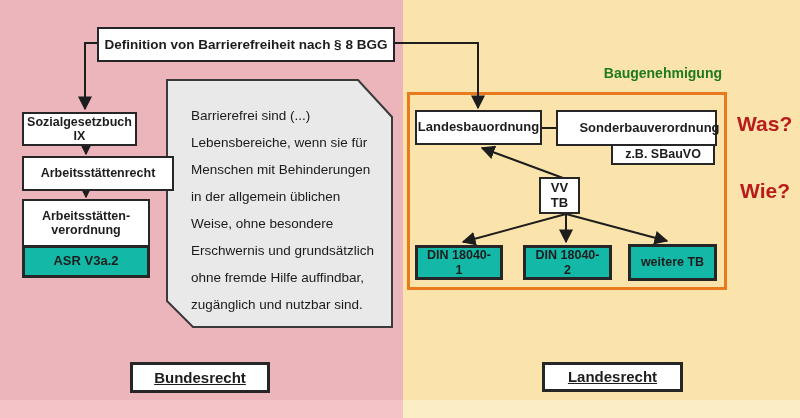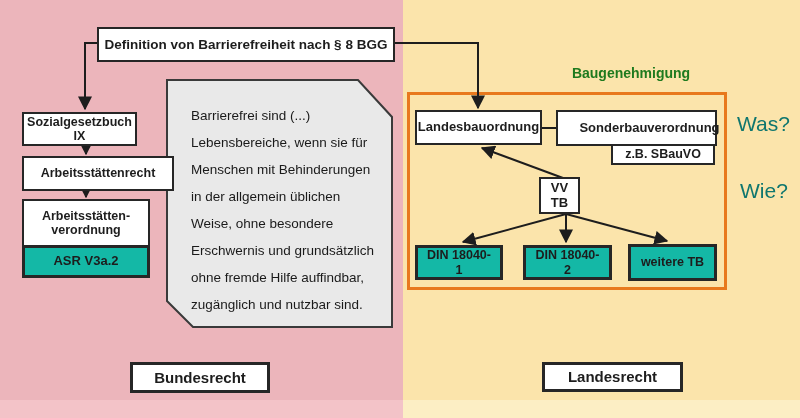--- a/index.html
+++ b/index.html
@@ -14,53 +14,53 @@
   .bg-left-strip{position:absolute;left:0;top:400px;width:403px;height:18px;background:#f3c3c8;z-index:0;}
   .bg-right-strip{position:absolute;left:403px;top:400px;width:397px;height:18px;background:#fceec4;z-index:0;}
 
   .box{
     position:absolute;box-sizing:border-box;background:#ffffff;
     border:2px solid #262626;display:flex;align-items:center;justify-content:center;
     text-align:center;font-size:13px;font-weight:600;line-height:1.15;
     white-space:pre-line;z-index:3;
   }
   .box.green{background:#14b8a6;border-width:3px;}
-  .box.thick{border-width:3px;font-weight:700;font-size:15px;}
+  .box.thick{border-width:3px;font-weight:700;font-size:15px;text-decoration:underline;}
 
   #def-box{left:97px;top:27px;width:298px;height:35px;font-size:13.5px;white-space:nowrap;}
 
   #sgb-box{left:22px;top:112px;width:115px;height:34px;font-size:12.5px;}
   #arbr-box{left:22px;top:156px;width:152px;height:35px;font-size:12.5px;}
   #arbv-box{left:22px;top:199px;width:128px;height:48px;font-size:12.5px;}
   #asr-box{left:22px;top:245px;width:128px;height:33px;font-size:13px;}
 
   #bubble-text{
     position:absolute;left:191px;top:102px;width:202px;z-index:3;
     font-size:13.5px;line-height:27px;font-weight:400;white-space:pre-line;color:#1a1a1a;
   }
 
   #permit-frame{
     position:absolute;left:407px;top:92px;width:320px;height:198px;
     box-sizing:border-box;border:3px solid #e8791d;background:transparent;z-index:1;
   }
   #permit-heading{
-    position:absolute;left:540px;top:65px;width:182px;text-align:center;
+    position:absolute;left:540px;top:65px;width:182px;text-align:right;
     font-size:14px;font-weight:700;color:#1e7a1e;z-index:3;
   }
 
   #lbo-box{left:415px;top:110px;width:127px;height:35px;}
   #sbv-box{left:556px;top:110px;width:161px;height:36px;padding-left:26px;}
   #sbauvo-box{left:611px;top:144px;width:104px;height:21px;font-size:12.5px;}
   #vvtb-box{left:539px;top:177px;width:41px;height:37px;}
   #din1-box{left:415px;top:245px;width:88px;height:35px;font-size:12.5px;}
   #din2-box{left:523px;top:245px;width:89px;height:35px;font-size:12.5px;}
   #wtb-box{left:628px;top:244px;width:89px;height:37px;font-size:12.5px;}
 
   .question{
-    position:absolute;font-size:21px;font-weight:400;color:#0f766e;z-index:3;
+    position:absolute;font-size:21px;font-weight:700;color:#b91c1c;z-index:3;
   }
   #q-was{left:737px;top:112px;}
   #q-wie{left:740px;top:179px;}
 
   #bund-box{left:130px;top:362px;width:140px;height:31px;}
   #land-box{left:542px;top:362px;width:141px;height:30px;}
 
   #overlay{position:absolute;left:0;top:0;width:800px;height:418px;z-index:2;pointer-events:none;}
   #overlay .connector{stroke:#1d1d1d;stroke-width:2;fill:none;}
   #overlay #bubble-shape{fill:#e9e9e9;stroke:#3a3a3a;stroke-width:2;}

